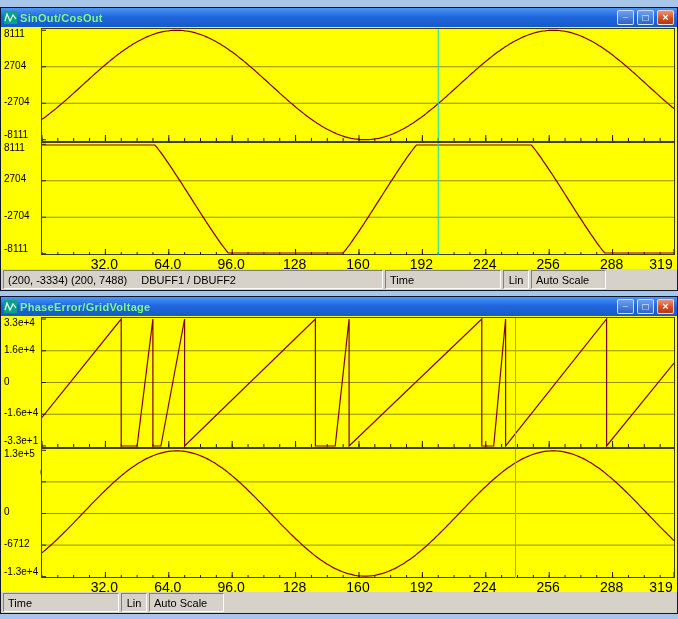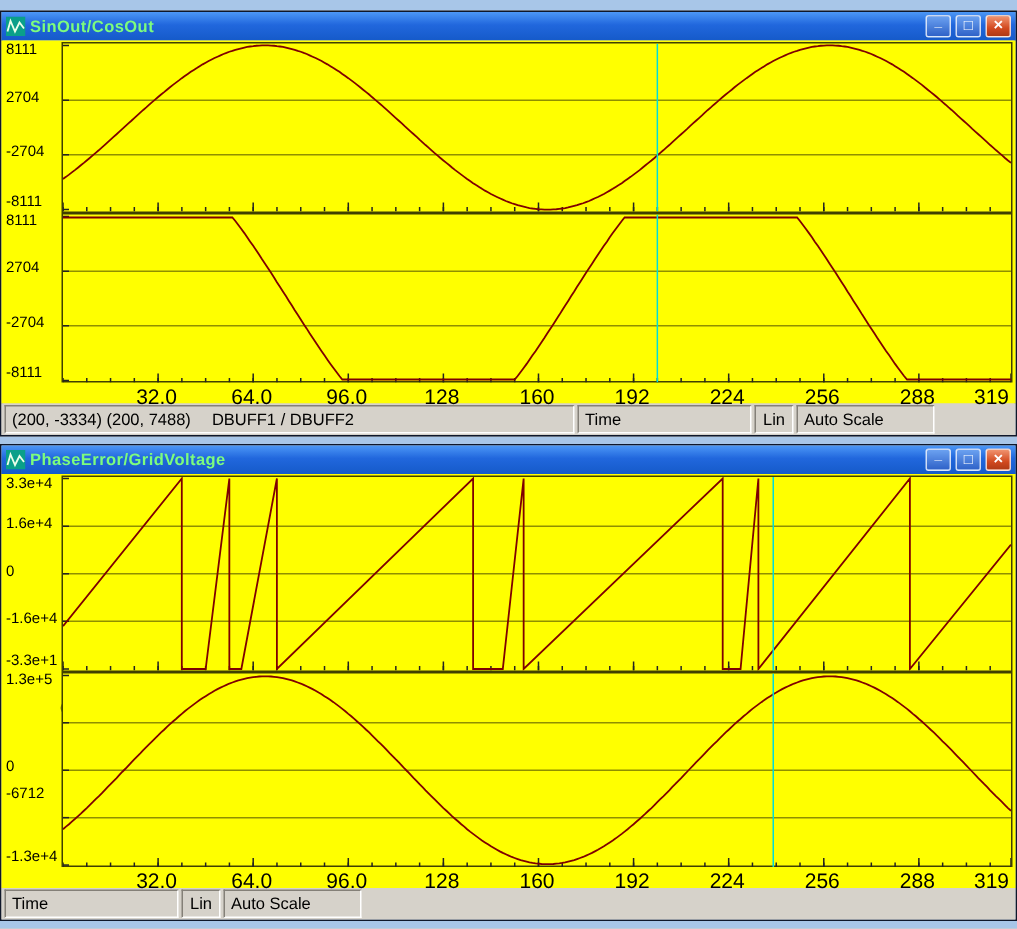--- a/index.html
+++ b/index.html
@@ -58,21 +58,21 @@
     flex:0 0 19px;background:#d6d2ca;display:flex;align-items:stretch;
     gap:2px;padding:1px 2px;font-size:11px;color:#000;
   }
   .panel{
     box-sizing:border-box;border:1px solid;border-color:#848078 #ffffff #ffffff #848078;
     padding:1px 4px;display:flex;align-items:center;white-space:nowrap;overflow:hidden;
   }
   .p-main{width:380px;gap:14px;}
   .p-time{width:116px;}
   .p-lin{width:26px;justify-content:center;}
-  .p-auto{width:92px;}
+  .p-auto{width:75px;}
   .sb-spacer{flex:1;}
 </style>
 </head>
 <body>
 
 <div class="window" id="window1">
   <div class="titlebar">
     <span class="tb-icon">
       <svg width="13" height="13" viewBox="0 0 13 13">
         <rect width="13" height="13" fill="#0aa089"></rect>
@@ -356,21 +356,21 @@
             <polyline points="0.0,99.4 79.2,1.0 79.2,128.0 95.1,128.0 110.9,1.0 110.9,128.0 118.9,128.0 142.6,1.0 142.6,128.0 273.4,1.0 273.4,128.0 293.2,128.0 307.1,1.0 307.1,128.0 439.8,1.0 439.8,128.0 451.7,128.0 463.6,1.0 463.6,128.0 564.6,1.0 564.6,128.0 632.0,45.1" fill="none" stroke="#7f0000" stroke-width="1.2"></polyline>
             <line x1="473.5047021943574" x2="473.5047021943574" y1="0" y2="129" stroke="#00dcdc" stroke-width="1"></line>
           </svg>
         </div>
     </div>
     <div class="subplot-row">
       <div class="ygutter">
           <span class="ylabel" style="top: 6px;">1.3e+5</span>
           <span class="ylabel" style="top: 25px; margin-left: 36px;">6712</span>
           <span class="ylabel" style="top: 64.5px;">0</span>
-          <span class="ylabel" style="top: 82px;">-6712</span>
+          <span class="ylabel" style="top: 96px;">-6712</span>
           <span class="ylabel" style="top: 124px;">-1.3e+4</span>
         </div>
       <div class="plotbox">
           <svg width="632" height="129">
             <line x1="0" x2="632" y1="32.89970802919708" y2="32.89970802919708" stroke="#8f8f00" stroke-width="1"></line>
             <line x1="0" x2="632" y1="64.5" y2="64.5" stroke="#8f8f00" stroke-width="1"></line>
             <line x1="0" x2="632" y1="96.10029197080291" y2="96.10029197080291" stroke="#8f8f00" stroke-width="1"></line>
             <line x1="0" x2="0" y1="126" y2="129" stroke="#222"></line>
             <line x1="15.849529780564263" x2="15.849529780564263" y1="126" y2="129" stroke="#222"></line>
             <line x1="31.699059561128525" x2="31.699059561128525" y1="126" y2="129" stroke="#222"></line>

